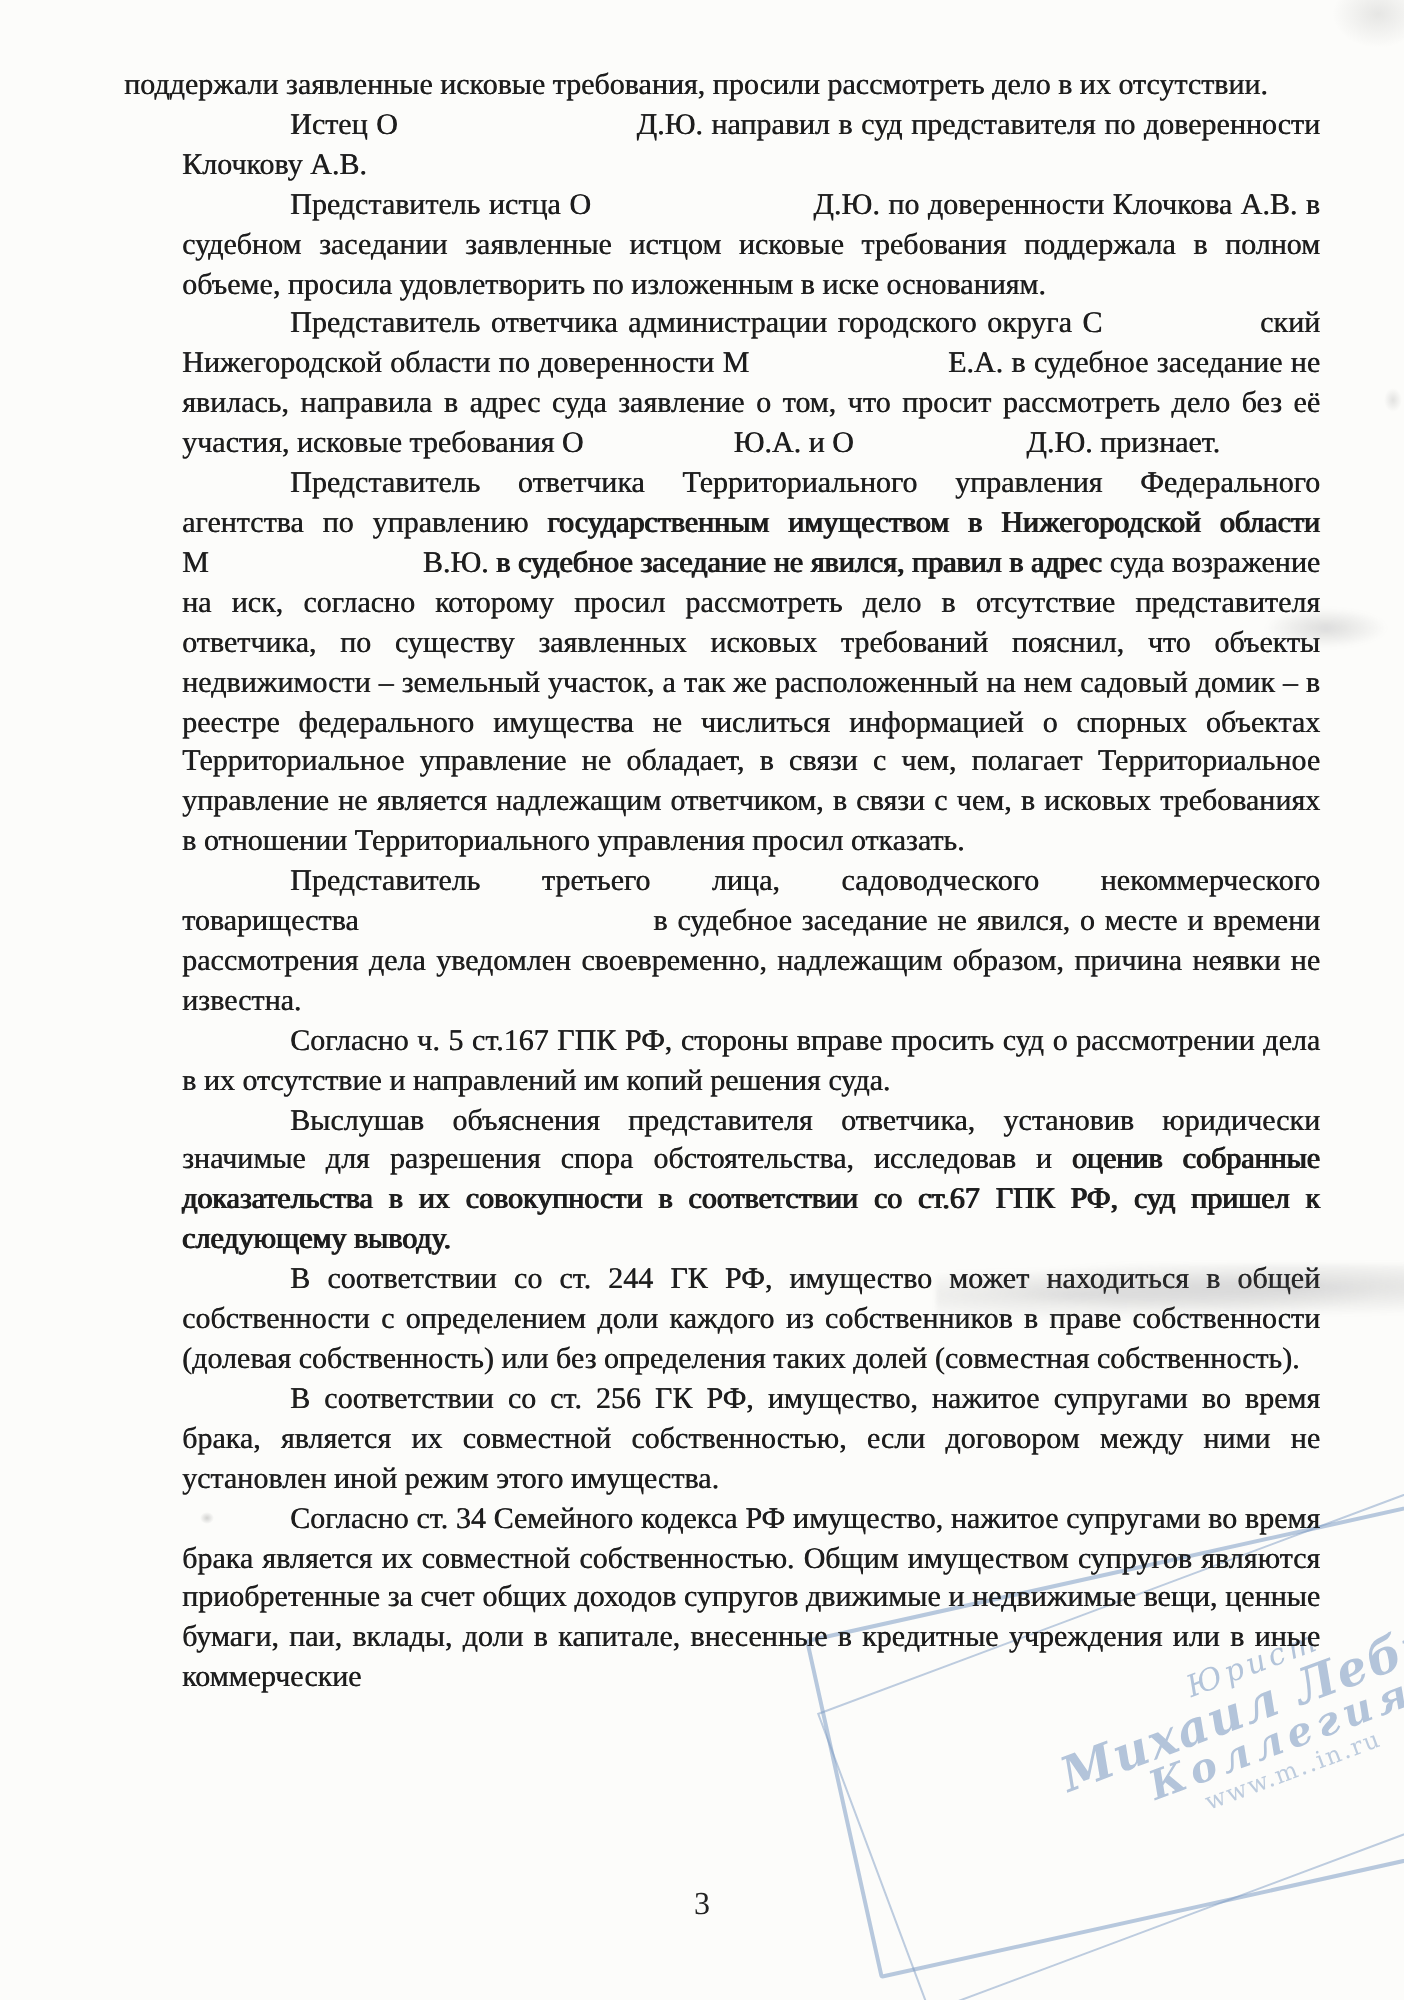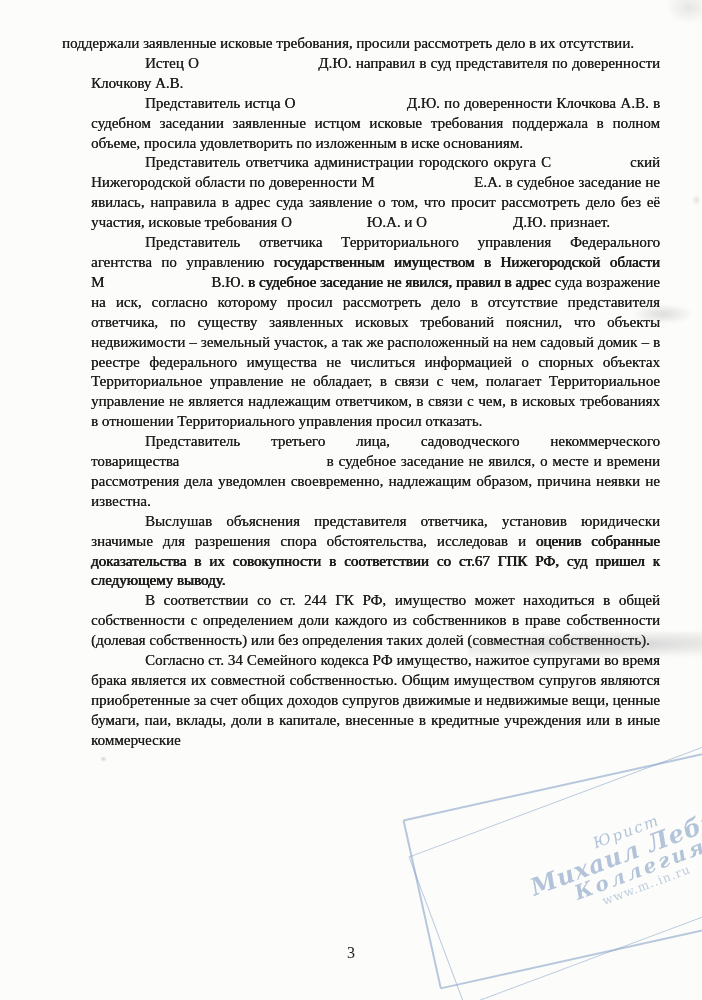--- a/index.html
+++ b/index.html
@@ -96,22 +96,24 @@
     </div>
   </div>
 
   <div class="text-block">
       <p class="para"><span>поддержали заявленные исковые требования, просили рассмотреть дело в их отсутствии.</span></p>
       <p class="para ind"><span>Истец О&nbsp;&nbsp;&nbsp;&nbsp;&nbsp;&nbsp;&nbsp;&nbsp;&nbsp;&nbsp;&nbsp;&nbsp;&nbsp;&nbsp;&nbsp;&nbsp;&nbsp;&nbsp;&nbsp;&nbsp;&nbsp;&nbsp;&nbsp;&nbsp;&nbsp;&nbsp;&nbsp;&nbsp;Д.Ю. направил в суд представителя по доверенности Клочкову А.В.</span></p>
       <p class="para ind"><span>Представитель истца О&nbsp;&nbsp;&nbsp;&nbsp;&nbsp;&nbsp;&nbsp;&nbsp;&nbsp;&nbsp;&nbsp;&nbsp;&nbsp;&nbsp;&nbsp;&nbsp;&nbsp;&nbsp;&nbsp;&nbsp;&nbsp;&nbsp;&nbsp;&nbsp;&nbsp;&nbsp;Д.Ю. по доверенности Клочкова А.В. в судебном заседании заявленные истцом исковые требования поддержала в полном объеме, просила удовлетворить по изложенным в иске основаниям.</span></p>
       <p class="para ind"><span>Представитель ответчика администрации городского округа С&nbsp;&nbsp;&nbsp;&nbsp;&nbsp;&nbsp;&nbsp;&nbsp;&nbsp;&nbsp;&nbsp;&nbsp;&nbsp;&nbsp;&nbsp;ский Нижегородской области по доверенности М&nbsp;&nbsp;&nbsp;&nbsp;&nbsp;&nbsp;&nbsp;&nbsp;&nbsp;&nbsp;&nbsp;&nbsp;&nbsp;&nbsp;&nbsp;&nbsp;&nbsp;&nbsp;&nbsp;&nbsp;&nbsp;&nbsp;&nbsp;&nbsp;Е.А. в судебное заседание не явилась, направила в адрес суда заявление о том, что просит рассмотреть дело без её участия, исковые требования О&nbsp;&nbsp;&nbsp;&nbsp;&nbsp;&nbsp;&nbsp;&nbsp;&nbsp;&nbsp;&nbsp;&nbsp;&nbsp;&nbsp;&nbsp;&nbsp;&nbsp;&nbsp;&nbsp;&nbsp;Ю.А. и О&nbsp;&nbsp;&nbsp;&nbsp;&nbsp;&nbsp;&nbsp;&nbsp;&nbsp;&nbsp;&nbsp;&nbsp;&nbsp;&nbsp;&nbsp;&nbsp;&nbsp;&nbsp;&nbsp;&nbsp;&nbsp;&nbsp;&nbsp;Д.Ю. признает.</span></p>
       <p class="para ind"><span>Представитель ответчика Территориального управления Федерального агентства по управлению </span><span class="hv">государственным имуществом в Нижегородской области</span><span> М&nbsp;&nbsp;&nbsp;&nbsp;&nbsp;&nbsp;&nbsp;&nbsp;&nbsp;&nbsp;&nbsp;&nbsp;&nbsp;&nbsp;&nbsp;&nbsp;&nbsp;&nbsp;&nbsp;&nbsp;&nbsp;&nbsp;&nbsp;&nbsp;&nbsp;&nbsp;&nbsp;&nbsp;В.Ю. </span><span class="hv">в судебное заседание не явился, правил в адрес</span><span> суда возражение на иск, согласно которому просил рассмотреть дело в отсутствие представителя ответчика, по существу заявленных исковых требований пояснил, что объекты недвижимости – земельный участок, а так же расположенный на нем садовый домик – в реестре федерального имущества не числиться информацией о спорных объектах Территориальное управление не обладает, в связи с чем, полагает Территориальное управление не является надлежащим ответчиком, в связи с чем, в исковых требованиях в отношении Территориального управления просил отказать.</span></p>
       <p class="para ind"><span>Представитель третьего лица, садоводческого некоммерческого товарищества&nbsp;&nbsp;&nbsp;&nbsp;&nbsp;&nbsp;&nbsp;&nbsp;&nbsp;&nbsp;&nbsp;&nbsp;&nbsp;&nbsp;&nbsp;&nbsp;&nbsp;&nbsp;&nbsp;&nbsp;&nbsp;&nbsp;&nbsp;&nbsp;&nbsp;&nbsp;&nbsp;&nbsp;&nbsp;&nbsp;в судебное заседание не явился, о месте и времени рассмотрения дела уведомлен своевременно, надлежащим образом, причина неявки не известна.</span></p>
+      <p class="para ind"><span>Согласно ч. 5 ст.167 ГПК РФ, стороны вправе просить суд о рассмотрении дела в их отсутствие и направлений им копий решения суда.</span></p>
       <p class="para ind"><span>Выслушав объяснения представителя ответчика, установив юридически значимые для разрешения спора обстоятельства, исследовав и </span><span class="hv">оценив собранные доказательства в их совокупности в соответствии со ст.67 ГПК РФ, суд пришел к следующему выводу.</span></p>
       <p class="para ind"><span>В соответствии со ст. 244 ГК РФ, имущество может находиться в общей собственности с определением доли каждого из собственников в праве собственности (долевая собственность) или без определения таких долей (совместная собственность).</span></p>
+      <p class="para ind"><span>В соответствии со ст. 256 ГК РФ, имущество, нажитое супругами во время брака, является их совместной собственностью, если договором между ними не установлен иной режим этого имущества.</span></p>
       <p class="para ind"><span>Согласно ст. 34 Семейного кодекса РФ имущество, нажитое супругами во время брака является их совместной собственностью. Общим имуществом супругов являются приобретенные за счет общих доходов супругов движимые и недвижимые вещи, ценные бумаги, паи, вклады, доли в капитале, внесенные в кредитные учреждения или в иные коммерческие</span></p>
     </div>
 
   <div class="page-num">3</div>
 
   <div class="smudge smudge-a"></div>
   <div class="smudge smudge-b"></div>
   <div class="speck speck-a"></div>
   <div class="speck speck-b"></div>
   <div class="corner-tr"></div>

